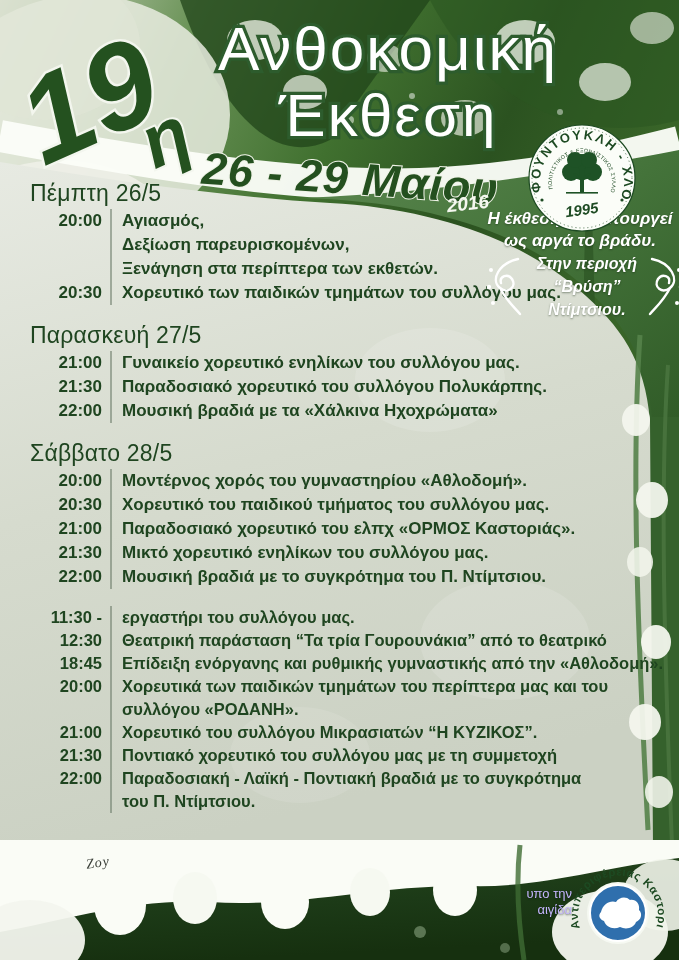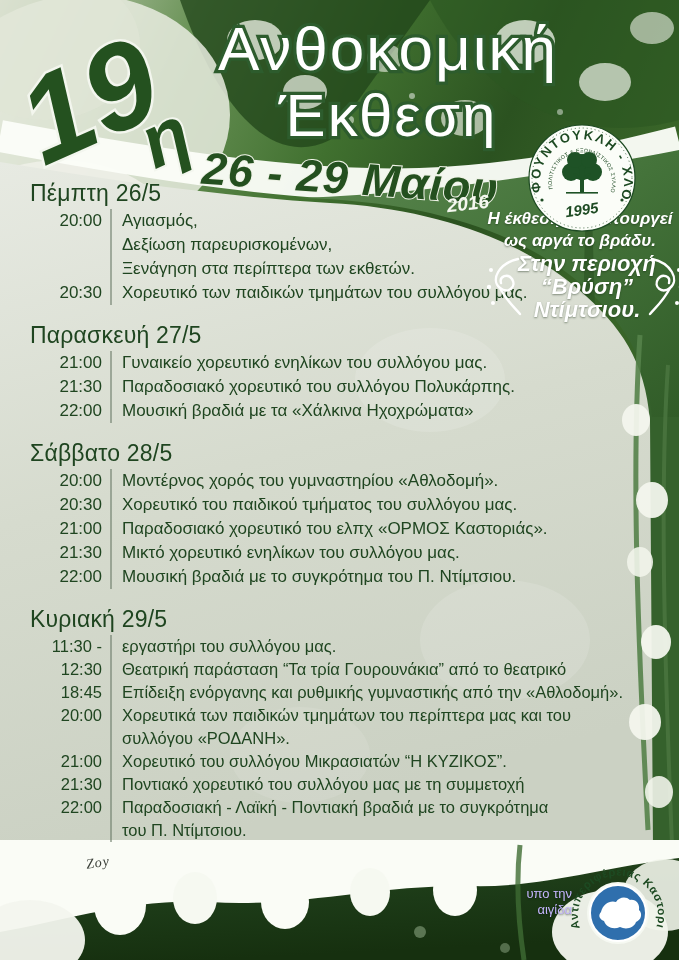--- a/index.html
+++ b/index.html
@@ -12,35 +12,35 @@
   
   #schedule{position:absolute;left:26px;top:180px;width:625px;z-index:6;}
   .day{margin-bottom:17px;}
   .day-name{
     font-size:23px;font-weight:400;color:#1f4520;letter-spacing:.2px;
     margin:0 0 3px 4px;line-height:26px;white-space:nowrap;
   }
   .event{display:flex;align-items:stretch;}
   .event .time{
     width:76px;flex:0 0 76px;text-align:right;padding-right:8px;
-    font-weight:400;color:#1f4520;font-size:17px;line-height:24px;white-space:nowrap;
+    font-weight:700;color:#1f4520;font-size:17px;line-height:24px;white-space:nowrap;
   }
   .event .desc{
     border-left:2px solid rgba(104,120,102,.55);padding-left:10px;
-    font-weight:400;color:#1f4520;font-size:17px;line-height:24px;white-space:nowrap;
+    font-weight:700;color:#1f4520;font-size:17px;line-height:24px;white-space:nowrap;
   }
   .day:last-child .event .time,
   .day:last-child .event .desc{line-height:23px;font-size:16.5px;}
   
   .note{
     z-index:7;color:#fff;font-style:italic;font-weight:700;text-align:center;
     text-shadow:0 1px 2px rgba(20,40,18,.45);
   }
   #info-note{left:470px;top:208px;width:220px;font-size:17px;line-height:22px;}
-  #location-note{left:512px;top:252px;width:150px;font-size:22px;line-height:23px;}
+  #location-note{left:512px;top:252px;width:150px;font-size:16px;line-height:23px;}
   .swirl{z-index:7;}
   
   #signature{
     left:86px;top:855px;z-index:7;color:#3a3f38;font-size:14px;
     font-family:"Liberation Serif",serif;font-style:italic;transform:rotate(-8deg);
     letter-spacing:1px;
   }
   #patronage{
     left:500px;top:886px;width:72px;z-index:7;color:#c4b5fd;font-size:13px;
     line-height:16px;text-align:right;text-shadow:0 1px 2px rgba(10,25,10,.6);
@@ -302,21 +302,20 @@
         <div class="event">
           <div class="time">
             <div>22:00</div>
           </div>
           <div class="desc">
             <div>Μουσική βραδιά με το συγκρότημα του Π. Ντίμτσιου.</div>
           </div>
         </div>
       </div>
       <div class="day">
-        <div class="day-name">Κυριακή 29/5</div>
         <div class="event">
           <div class="time">
             <div>11:30 -</div>
             <div>12:30</div>
           </div>
           <div class="desc">
             <div>εργαστήρι του συλλόγου μας.</div>
             <div>Θεατρική παράσταση “Τα τρία Γουρουνάκια” από το θεατρικό</div>
           </div>
         </div>

